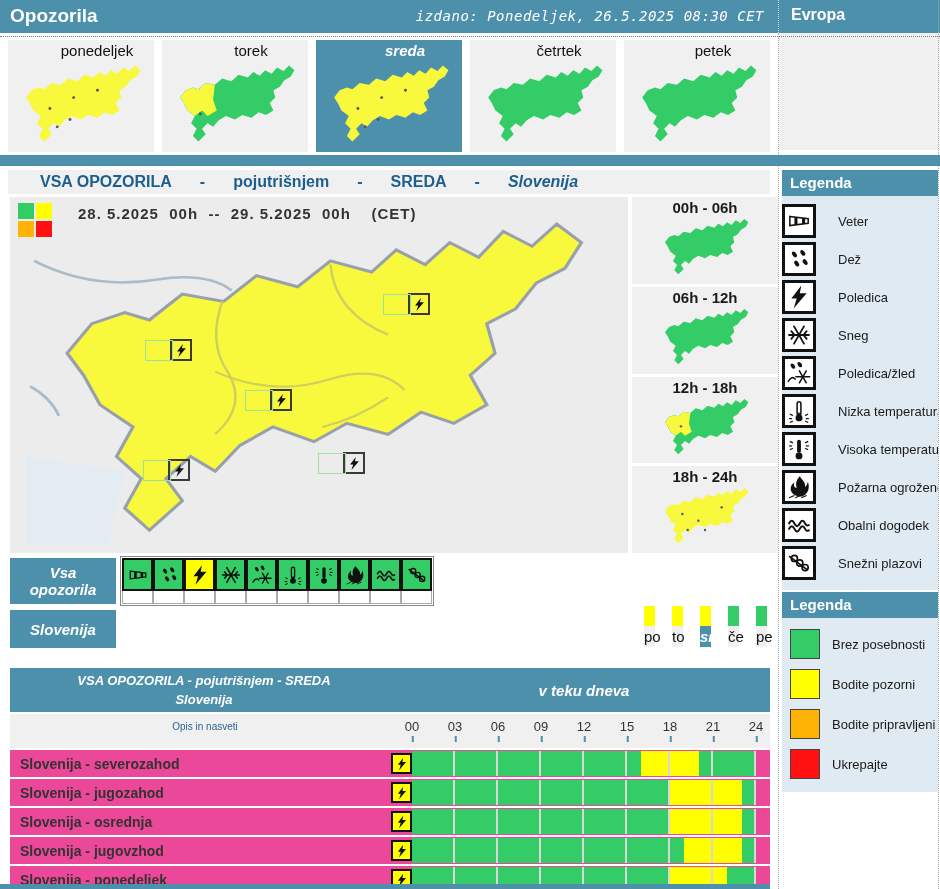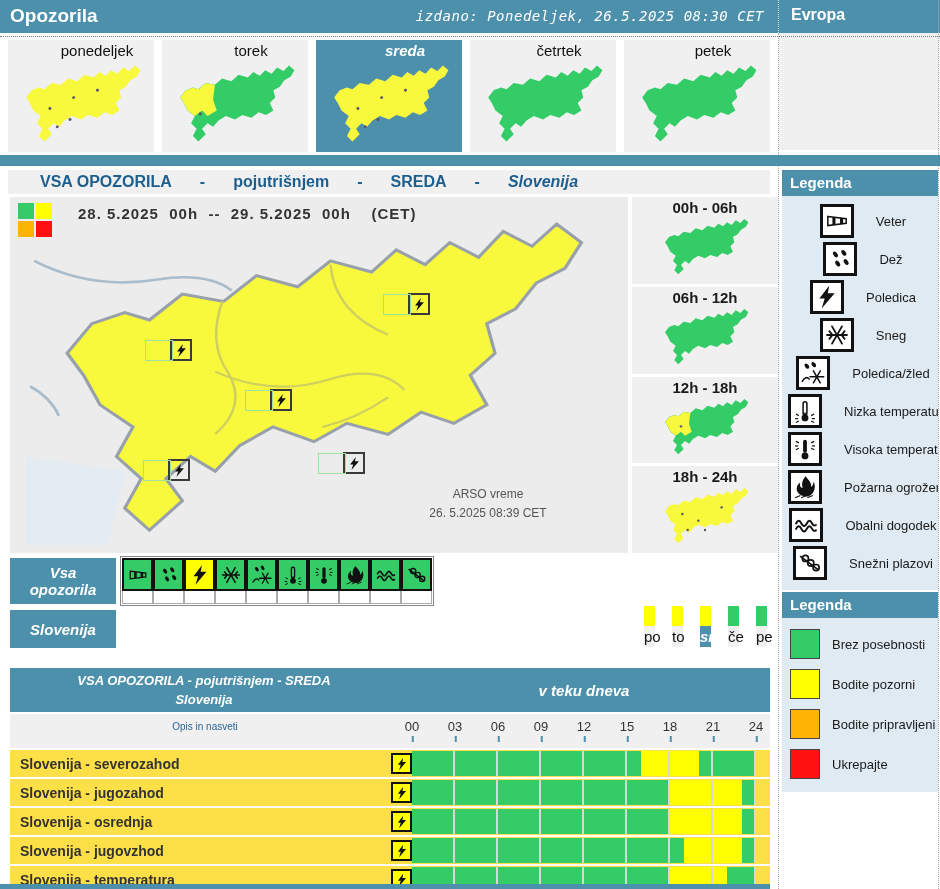--- a/index.html
+++ b/index.html
@@ -48,21 +48,21 @@
   .time-panels { position:absolute; left:632px; top:197px; width:146px; height:356px; display:flex; flex-direction:column; gap:3px;justify-content:space-between; }
   .time-panel { flex:1; background:#f0f0f0; text-align:center; }
   .tp-label { font-size:15px; font-weight:bold; color:#1a1a1a; padding-top:2px; height:20px; }
   .tp-map { width:110px; height:60px; display:block; margin:0 auto; }
   .tp-map use { fill:currentColor; }
 
   
   .legend { position:absolute; width:156px; }
   .legend-header { height:26px; line-height:26px; background:#4D90AC; color:#fff; font-weight:bold; font-size:15px; padding-left:8px; }
   .legend-body { background:#DFEAF2; padding:6px 0 8px 0; }
-  .legend-item { height:38px; display:flex; align-items:center; gap:22px; padding-left:6px;justify-content:center; }
+  .legend-item { height:38px; display:flex; align-items:center; gap:22px; padding-left:0; }
   .licon-box { width:34px; height:34px; min-width:34px; background:#fff; border:3px solid #111; display:flex; align-items:center; justify-content:center; }
   .licon-box svg { width:26px; height:26px; }
   .llabel { font-size:13px; color:#1a1a1a; white-space:nowrap; overflow:hidden; }
   .lsq { width:30px; height:30px; min-width:30px; border:1px solid #444; }
   .legend2-item { height:40px; display:flex; align-items:center; gap:12px; padding-left:8px; }
 
   
   .vsa-label { position:absolute; left:10px; top:558px; width:106px; height:46px; background:#4D90AC; color:#fff; font-weight:bold; font-style:italic; font-size:15px; display:flex; flex-direction:column; align-items:center; justify-content:center; line-height:1.15; }
   .warn-strip { position:absolute; left:120px; top:556px; height:50px; background:#fff; border:1px solid #888; display:flex; padding:1px; }
   .wcell { width:31px; display:flex; flex-direction:column; }
@@ -81,21 +81,21 @@
   
   .wtable { position:absolute; left:10px; top:668px; width:760px; }
   .tbl-header { height:44px; background:#4D90AC; display:flex; color:#fff; font-weight:bold; font-style:italic; }
   .th-left { width:388px; display:flex; flex-direction:column; align-items:center; justify-content:center; font-size:13px; line-height:1.5; }
   .th-right { flex:1; display:flex; align-items:center; justify-content:center; font-size:15px; }
   .tbl-sub { height:34px; background:#f0f0f0; position:relative; margin-top:2px; }
   .opis { position:absolute; left:0; top:7px; width:390px; text-align:center; color:#2A6496; font-size:10px; }
   .hourscale { position:absolute; left:402px; top:5px; width:344px; height:29px; }
   .hourscale span { position:absolute; transform:translateX(-50%); font-size:13px; color:#333; }
   .hourscale span::after { content:""; position:absolute; left:50%; top:17px; width:2px; height:6px; background:#4D90AC; }
-  .trow { position:relative; height:27px; background:#fde047; margin-top:2px; display:flex; align-items:center; }
+  .trow { position:relative; height:27px; background:#ec4899; margin-top:2px; display:flex; align-items:center; }
   .rname { padding-left:10px; font-size:14px; font-weight:bold; color:#333; }
   .ricon { position:absolute; left:381px; top:3px; width:21px; height:21px; border:2px solid #111; display:flex; align-items:center; justify-content:center; }
   .ricon svg { width:14px; height:14px; }
   .timeline { position:absolute; left:402px; top:1px; width:344px; height:25px; background:#fff; }
   .timeline .seg { position:absolute; top:0; height:100%; }
   .timeline::after { content:""; position:absolute; inset:0; background:repeating-linear-gradient(to right, transparent 0px, transparent 41px, #d8d8d8 41px, #d8d8d8 43px); }
   .bottom-bar { position:absolute; left:0; top:884px; width:770px; height:5px; background:#4D90AC; }
 </style>
 </head>
 <body>
@@ -295,24 +295,20 @@
     <div class="map-warn" style="left:333px; top:255px;">
         <svg viewBox="0 0 34 34">
           <use href="#i-storm"></use>
         </svg>
       </div>
     <div class="map-warn" style="left:158px; top:262px;">
         <svg viewBox="0 0 34 34">
           <use href="#i-storm"></use>
         </svg>
       </div>
-    <div class="map-credit">
-      <div>ARSO vreme</div>
-      <div>26. 5.2025  08:39 CET</div>
-    </div>
   </div>
 
   <div class="time-panels">
     <div class="time-panel">
       <div class="tp-label">00h - 06h</div>
       <svg class="tp-map" viewBox="0 0 140 90" style="color: rgb(51, 204, 102);">
           <use href="#slo-path"></use>
         </svg>
     </div>
     <div class="time-panel">
@@ -633,21 +629,21 @@
             <use href="#i-storm"></use>
           </svg>
         </div>
       <div class="timeline">
           <div class="seg" style="left: 0%; width: 79.1667%; background: rgb(51, 204, 102);"></div>
           <div class="seg" style="left: 79.1667%; width: 16.6667%; background: rgb(255, 255, 0);"></div>
           <div class="seg" style="left: 95.8333%; width: 4.16667%; background: rgb(51, 204, 102);"></div>
         </div>
     </div>
     <div class="trow">
-      <div class="rname">Slovenija - temperatura</div>
+      <div class="rname">Slovenija - ponedeljek</div>
       <div class="ricon" style="background: rgb(255, 255, 0);">
           <svg viewBox="0 0 34 34">
             <use href="#i-storm"></use>
           </svg>
         </div>
       <div class="timeline">
           <div class="seg" style="left: 0%; width: 75%; background: rgb(51, 204, 102);"></div>
           <div class="seg" style="left: 75%; width: 16.6667%; background: rgb(255, 255, 0);"></div>
           <div class="seg" style="left: 91.6667%; width: 8.33333%; background: rgb(51, 204, 102);"></div>
         </div>

